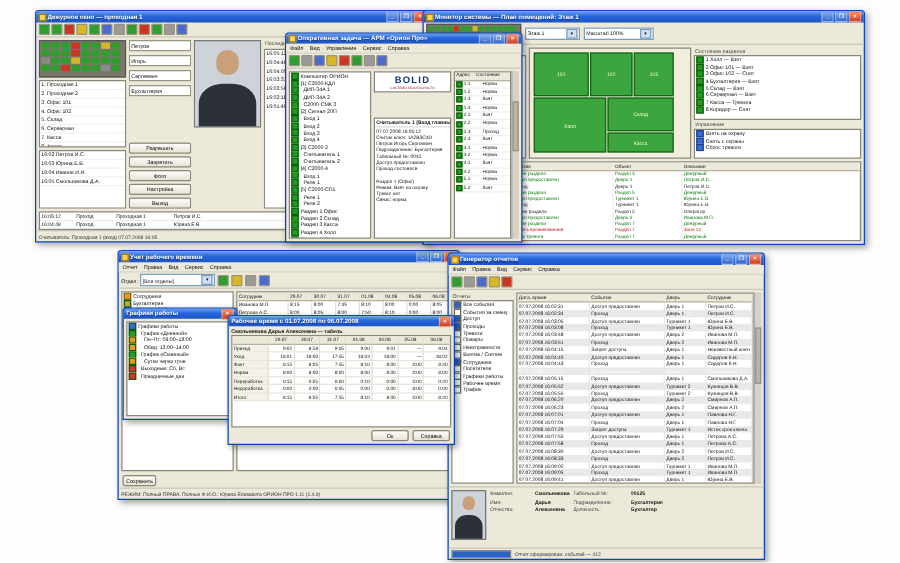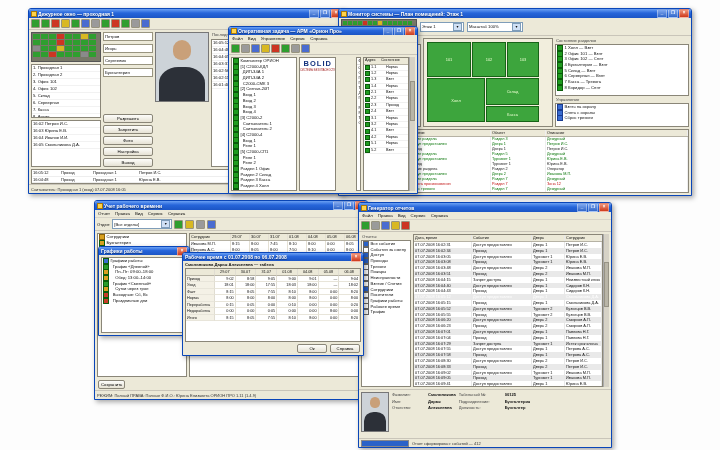--- a/index.html
+++ b/index.html
@@ -606,21 +606,21 @@
         </div>
           <div class="ti">
           <span class="ic"></span>
           <span>Раздел 4 Холл</span>
         </div>
           <div class="ti">
           <span class="ic"></span>
           <span>Раздел 5 Серверная</span>
         </div>
       </div>
-      <div style="width:62px;display:flex;gap:20px">
+      <div style="width:62px;display:flex;flex-direction:column;gap:20px">
         <div class="pane" style="flex:none">
           <div class="logo">BOLID</div>
           <div class="logosub">СИСТЕМЫ БЕЗОПАСНОСТИ</div>
         </div>
         <div class="pane" style="flex:1">
           <div class="ih">Считыватель 1 (Вход главный)</div>
           <div class="il">07.07.2008 16:05:12</div>
             <div class="il">Считан ключ: 1A2B3C4D</div>
             <div class="il">Петров Игорь Сергеевич</div>
             <div class="il">Подразделение: Бухгалтерия</div>

